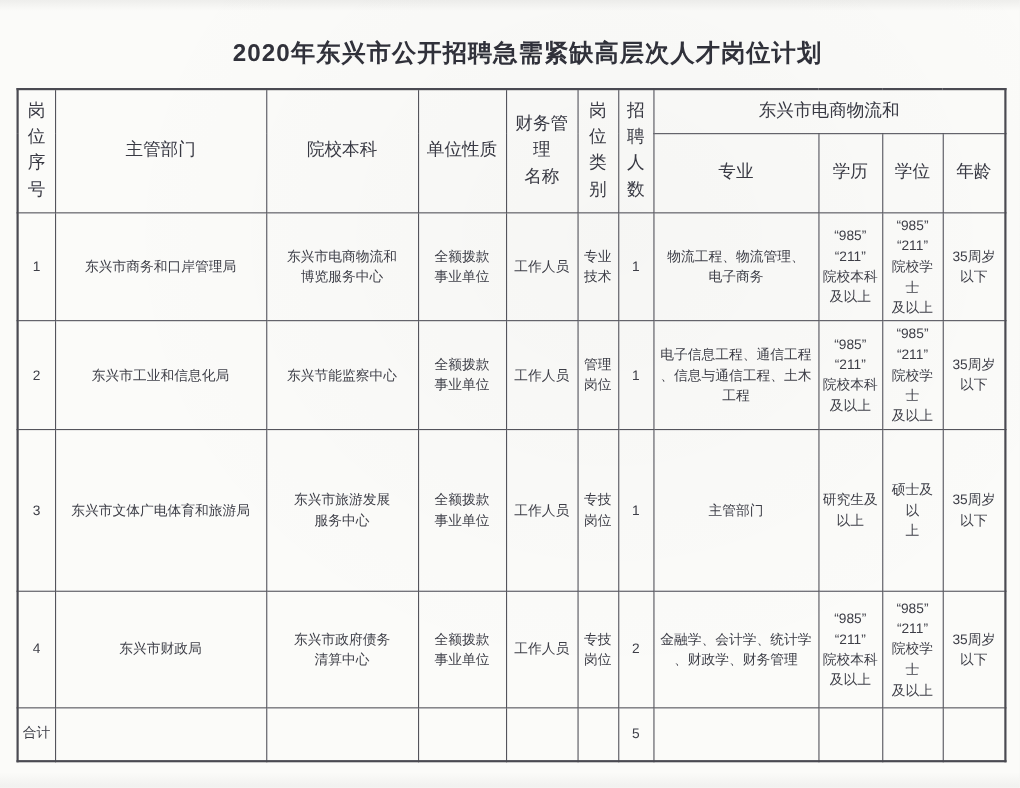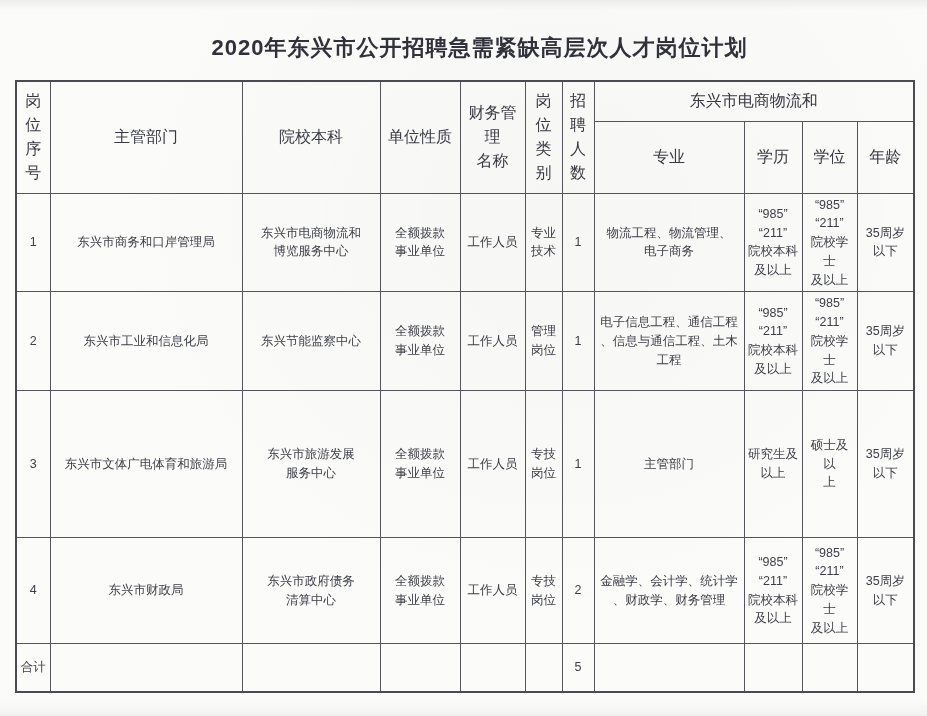--- a/index.html
+++ b/index.html
@@ -52,21 +52,21 @@
   }
   table.plan { border: 2px solid #4a4a52; }
   table.plan th { font-size: 16px; color: #383943; }
   tr.qual-group-row { height: 40px; }
   tr.sub-header-row { height: 72px; }
   tr.row-1 { height: 98px; }
   tr.row-2 { height: 85px; }
   tr.row-3 { height: 147px; }
   tr.row-4 { height: 106px; }
   tr.total-row { height: 48px; }
-  td.total-label-cell { text-align: left; padding-left: 1px; }
+  td.total-label-cell { text-align: left; padding-left: 1px; font-family: Liberation Mono, monospace; }
 </style>
 </head>
 <body>
 
 <div class="page">
 
   <div class="doc-title">2020年东兴市公开招聘急需紧缺高层次人才岗位计划</div>
 
   <table class="plan">
     <colgroup>

